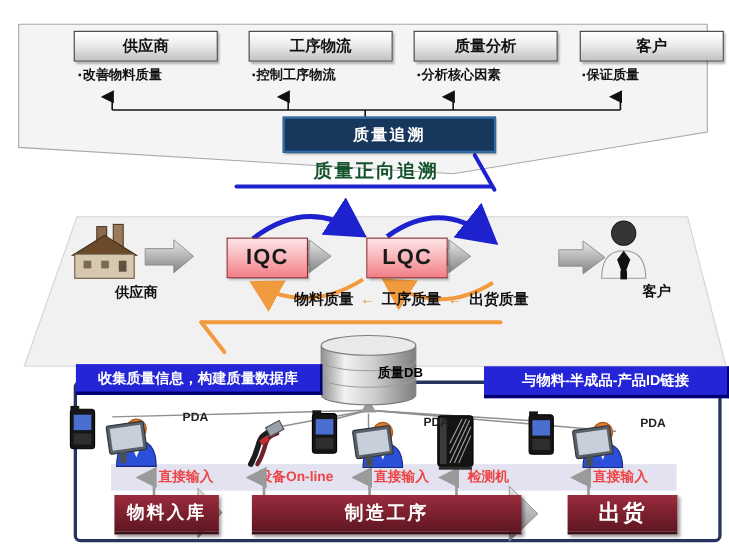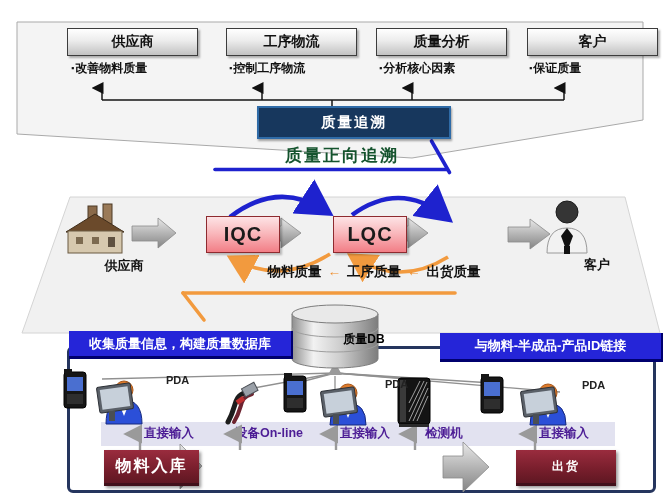--- a/index.html
+++ b/index.html
@@ -23,21 +23,21 @@
   .qc-box{width:72px;height:35px;display:flex;align-items:center;justify-content:center;
     background:linear-gradient(#fde3e5,#f9b9bd 45%,#f27e86);border:1.6px solid #8e2a2f;
     box-shadow:2px 2px 2px rgba(0,0,0,.25);font-size:20px;font-weight:bold;color:#1a1a1a;letter-spacing:1px;}
   .actor-label{font-size:13px;font-weight:bold;color:#111;text-align:center;}
   .banner{display:flex;align-items:center;justify-content:center;background:#2525d8;
     border-right:2px solid #00006e;border-bottom:3px solid #00006e;
     color:#fff;font-size:13px;font-weight:bold;white-space:nowrap;z-index:7;}
   #bottom-container{left:38px;top:346px;width:583px;height:141px;background:#fff;
     border:3px solid #25355e;border-radius:6px;z-index:1;}
   #input-band{left:72px;top:422px;width:514px;height:24px;background:#e2e2f0;z-index:2;}
-  .input-label{top:425px;height:18px;font-size:12.5px;font-weight:bold;color:#4c1d95;text-align:center;z-index:4;}
+  .input-label{top:425px;height:18px;font-size:12.5px;font-weight:bold;color:#ef4444;text-align:center;z-index:4;}
   .proc-box{top:450px;height:33px;display:flex;align-items:center;justify-content:center;
     background:linear-gradient(#9a2c3e,#7a1f2d 55%,#5f1722);border-bottom:3px solid #40101a;
     box-shadow:2px 2px 3px rgba(0,0,0,.4);color:#fff;font-weight:bold;z-index:7;letter-spacing:2px;}
   .pda-text{font-size:11px;font-weight:bold;color:#222;z-index:6;padding-left:45px;}
   .db-label{left:292px;top:331px;width:86px;text-align:center;font-size:12px;font-weight:bold;color:#000;z-index:7;}
   .z5{z-index:5;} .z6{z-index:6;} .z7{z-index:7;}
 </style>
 </head>
 <body>
 
@@ -282,17 +282,20 @@
 
   <div class="abs input-label" style="left:95px;width:90px"><span>直接输入</span></div>
   <div class="abs input-label" style="left:192px;width:96px"><span>设备On-line</span></div>
   <div class="abs input-label" style="left:291px;width:90px"><span>直接输入</span></div>
   <div class="abs input-label" style="left:372px;width:86px"><span>检测机</span></div>
   <div class="abs input-label" style="left:490px;width:90px"><span>直接输入</span></div>
 
   <div class="abs proc-box" style="left:75px;width:95px;font-size:16px">
       <span>物料入库</span>
     </div>
-  <div class="abs proc-box" style="left:487px;width:100px;font-size:12px">
+  <div class="abs proc-box" style="left:200px;width:245px;font-size:17px">
+      <span>制造工序</span>
+    </div>
+  <div class="abs proc-box" style="left:487px;width:100px;font-size:20px">
       <span>出货</span>
     </div>
 
 </div>
 
 </body></html>

